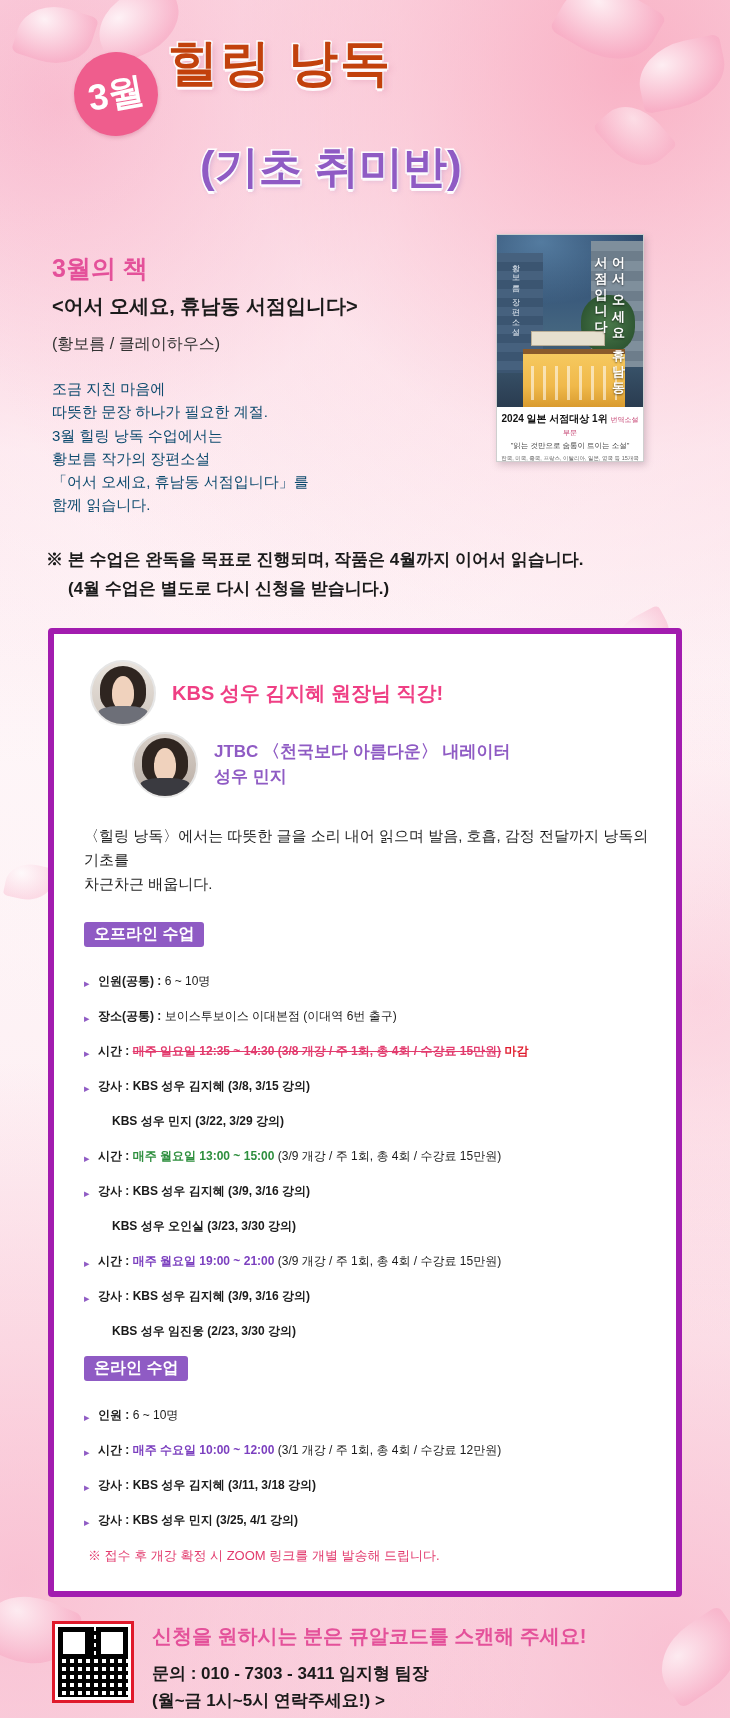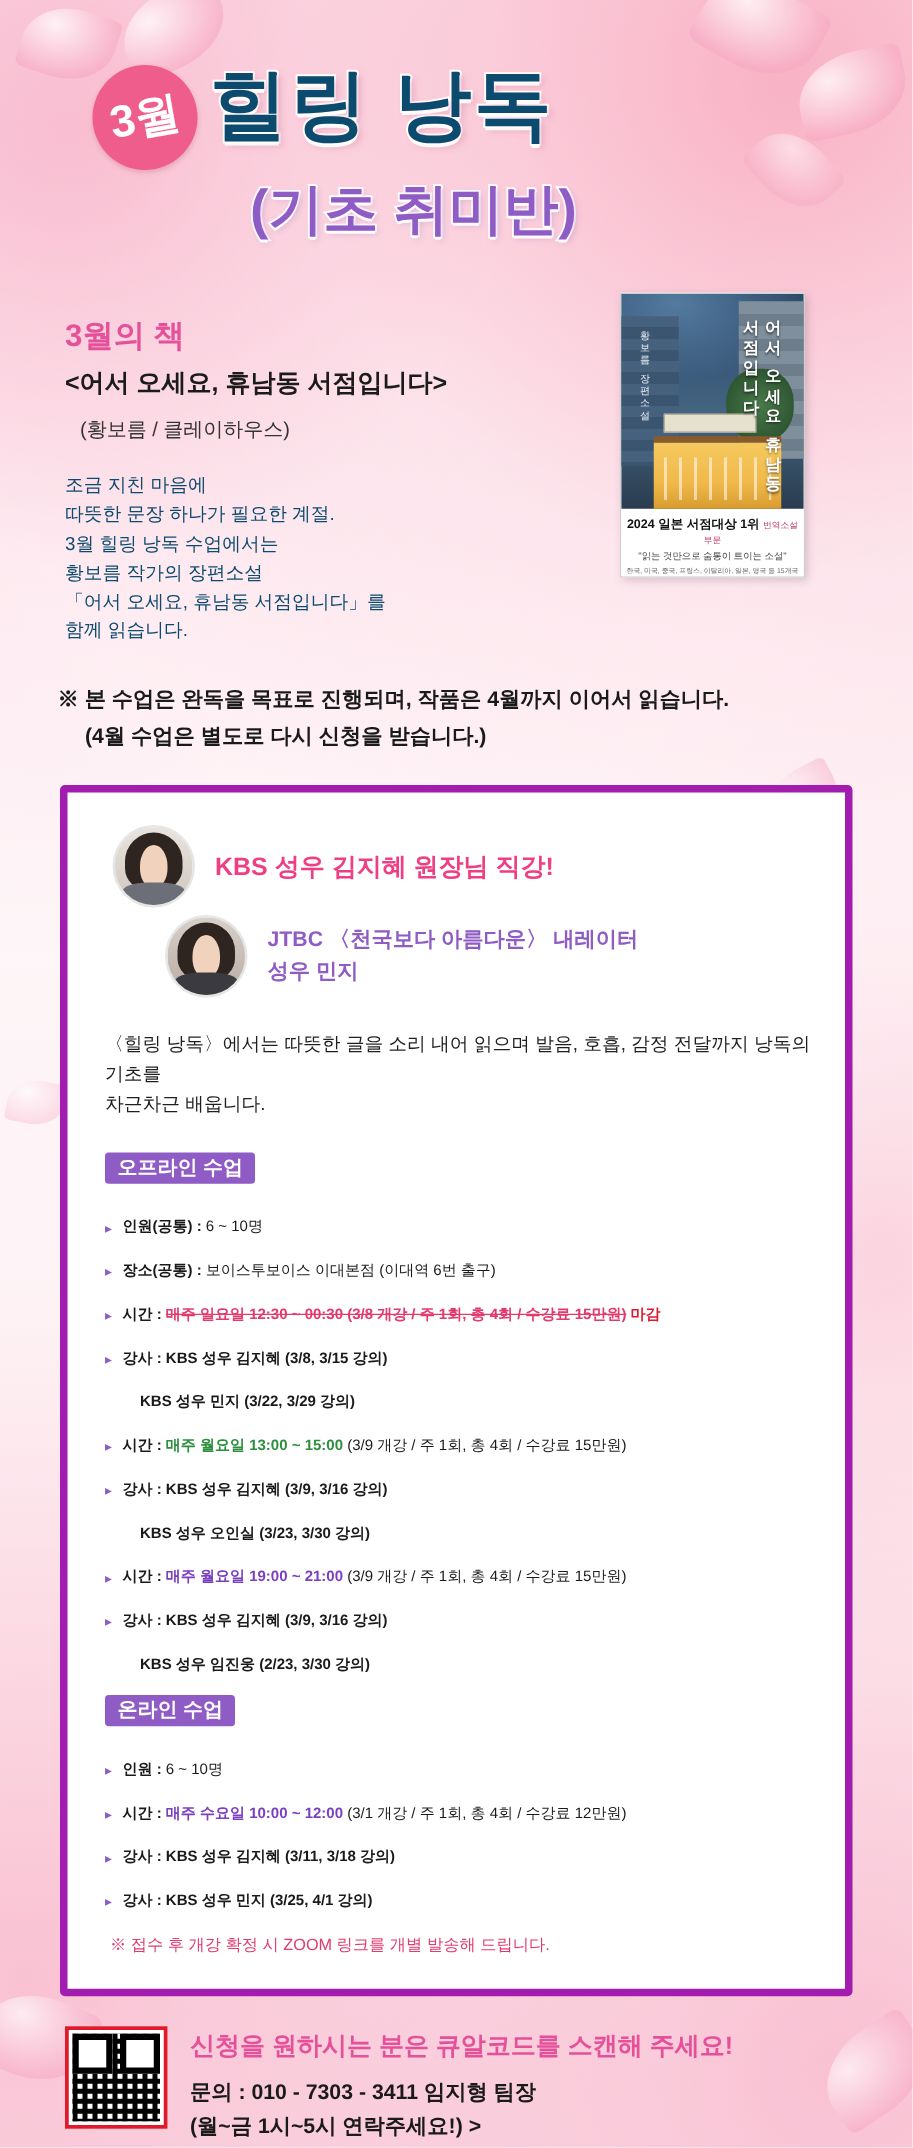--- a/index.html
+++ b/index.html
@@ -41,41 +41,41 @@
   .month-badge {
     position: absolute; left: 74px; top: 52px;
     width: 84px; height: 84px; border-radius: 50%;
     background: #ef5d8d;
     color: #fff; font-size: 36px; font-weight: bold;
     display: flex; align-items: center; justify-content: center;
     transform: rotate(-10deg);
     box-shadow: 0 2px 4px rgba(180,60,100,.25);
   }
   .main-title {
-    position: absolute; left: 168px; top: 42px;
-    font-size: 62px; font-weight: bold; letter-spacing: 2px;
-    color: #0c4a6e;
+    position: absolute; left: 168px; top: 30px;
+    font-size: 50px; font-weight: bold; letter-spacing: 2px;
+    color: #c2410c;
     -webkit-text-stroke: 3px #ffffff;
     paint-order: stroke fill;
     text-shadow: 0 3px 0 rgba(255,255,255,.9), 3px 3px 6px rgba(200,110,150,.35);
   }
   .sub-title {
     position: absolute; left: 200px; top: 138px;
     font-size: 44px; font-weight: bold;
     color: #8f5bc4;
     -webkit-text-stroke: 3px #ffffff;
     paint-order: stroke fill;
     text-shadow: 0 3px 0 rgba(255,255,255,.9), 2px 3px 5px rgba(150,110,190,.3);
   }
 
   
   .book-section { position: relative; padding: 22px 40px 0 52px; min-height: 300px; }
   .book-head { font-size: 25px; font-weight: bold; color: #e4519a; margin: 0 0 8px; }
   .book-name { font-size: 20px; font-weight: bold; color: #1b1b1b; margin: 0 0 14px; }
-  .book-author { font-size: 16px; color: #333; margin: 0 12px 22px; }
+  .book-author { font-size: 16px; color: #333; margin: 0 0 22px; }
   .book-desc { font-size: 15px; line-height: 1.55; color: #0c4a6e; white-space: pre-line; }
 
   .book-cover {
     position: absolute; right: 86px; top: 4px;
     width: 148px; height: 228px;
     border: 1px solid #cfcfcf;
     background: #fff;
     box-shadow: 2px 3px 7px rgba(120,90,110,.3);
     overflow: hidden;
   }
@@ -312,21 +312,21 @@
 
       <div class="li">
         <span class="lbl">인원(공통) : </span><span>6 ~ 10명</span>
       </div>
       <div class="li">
         <span class="lbl">장소(공통) : </span><span>보이스투보이스 이대본점 (이대역 6번 출구)</span>
       </div>
 
       <div class="group">
         <div class="li">
-          <span class="lbl">시간 : </span><span class="struck">매주 일요일 12:30 ~ 00:30 (3/8 개강 / 주 1회, 총 4회 / 수강료 15만원)</span> <span class="closed">마감</span>
+          <span class="lbl">시간 : </span><span class="struck">매주 일요일 12:35 ~ 14:30 (3/8 개강 / 주 1회, 총 4회 / 수강료 15만원)</span> <span class="closed">마감</span>
         </div>
         <div class="li">
           <span class="lbl">강사 : </span><span class="lbl">KBS 성우 김지혜 (3/8, 3/15 강의)</span>
         </div>
         <div class="li sub">
           <span class="lbl">KBS 성우 민지 (3/22, 3/29 강의)</span>
         </div>
       </div>
 
       <div class="group">

